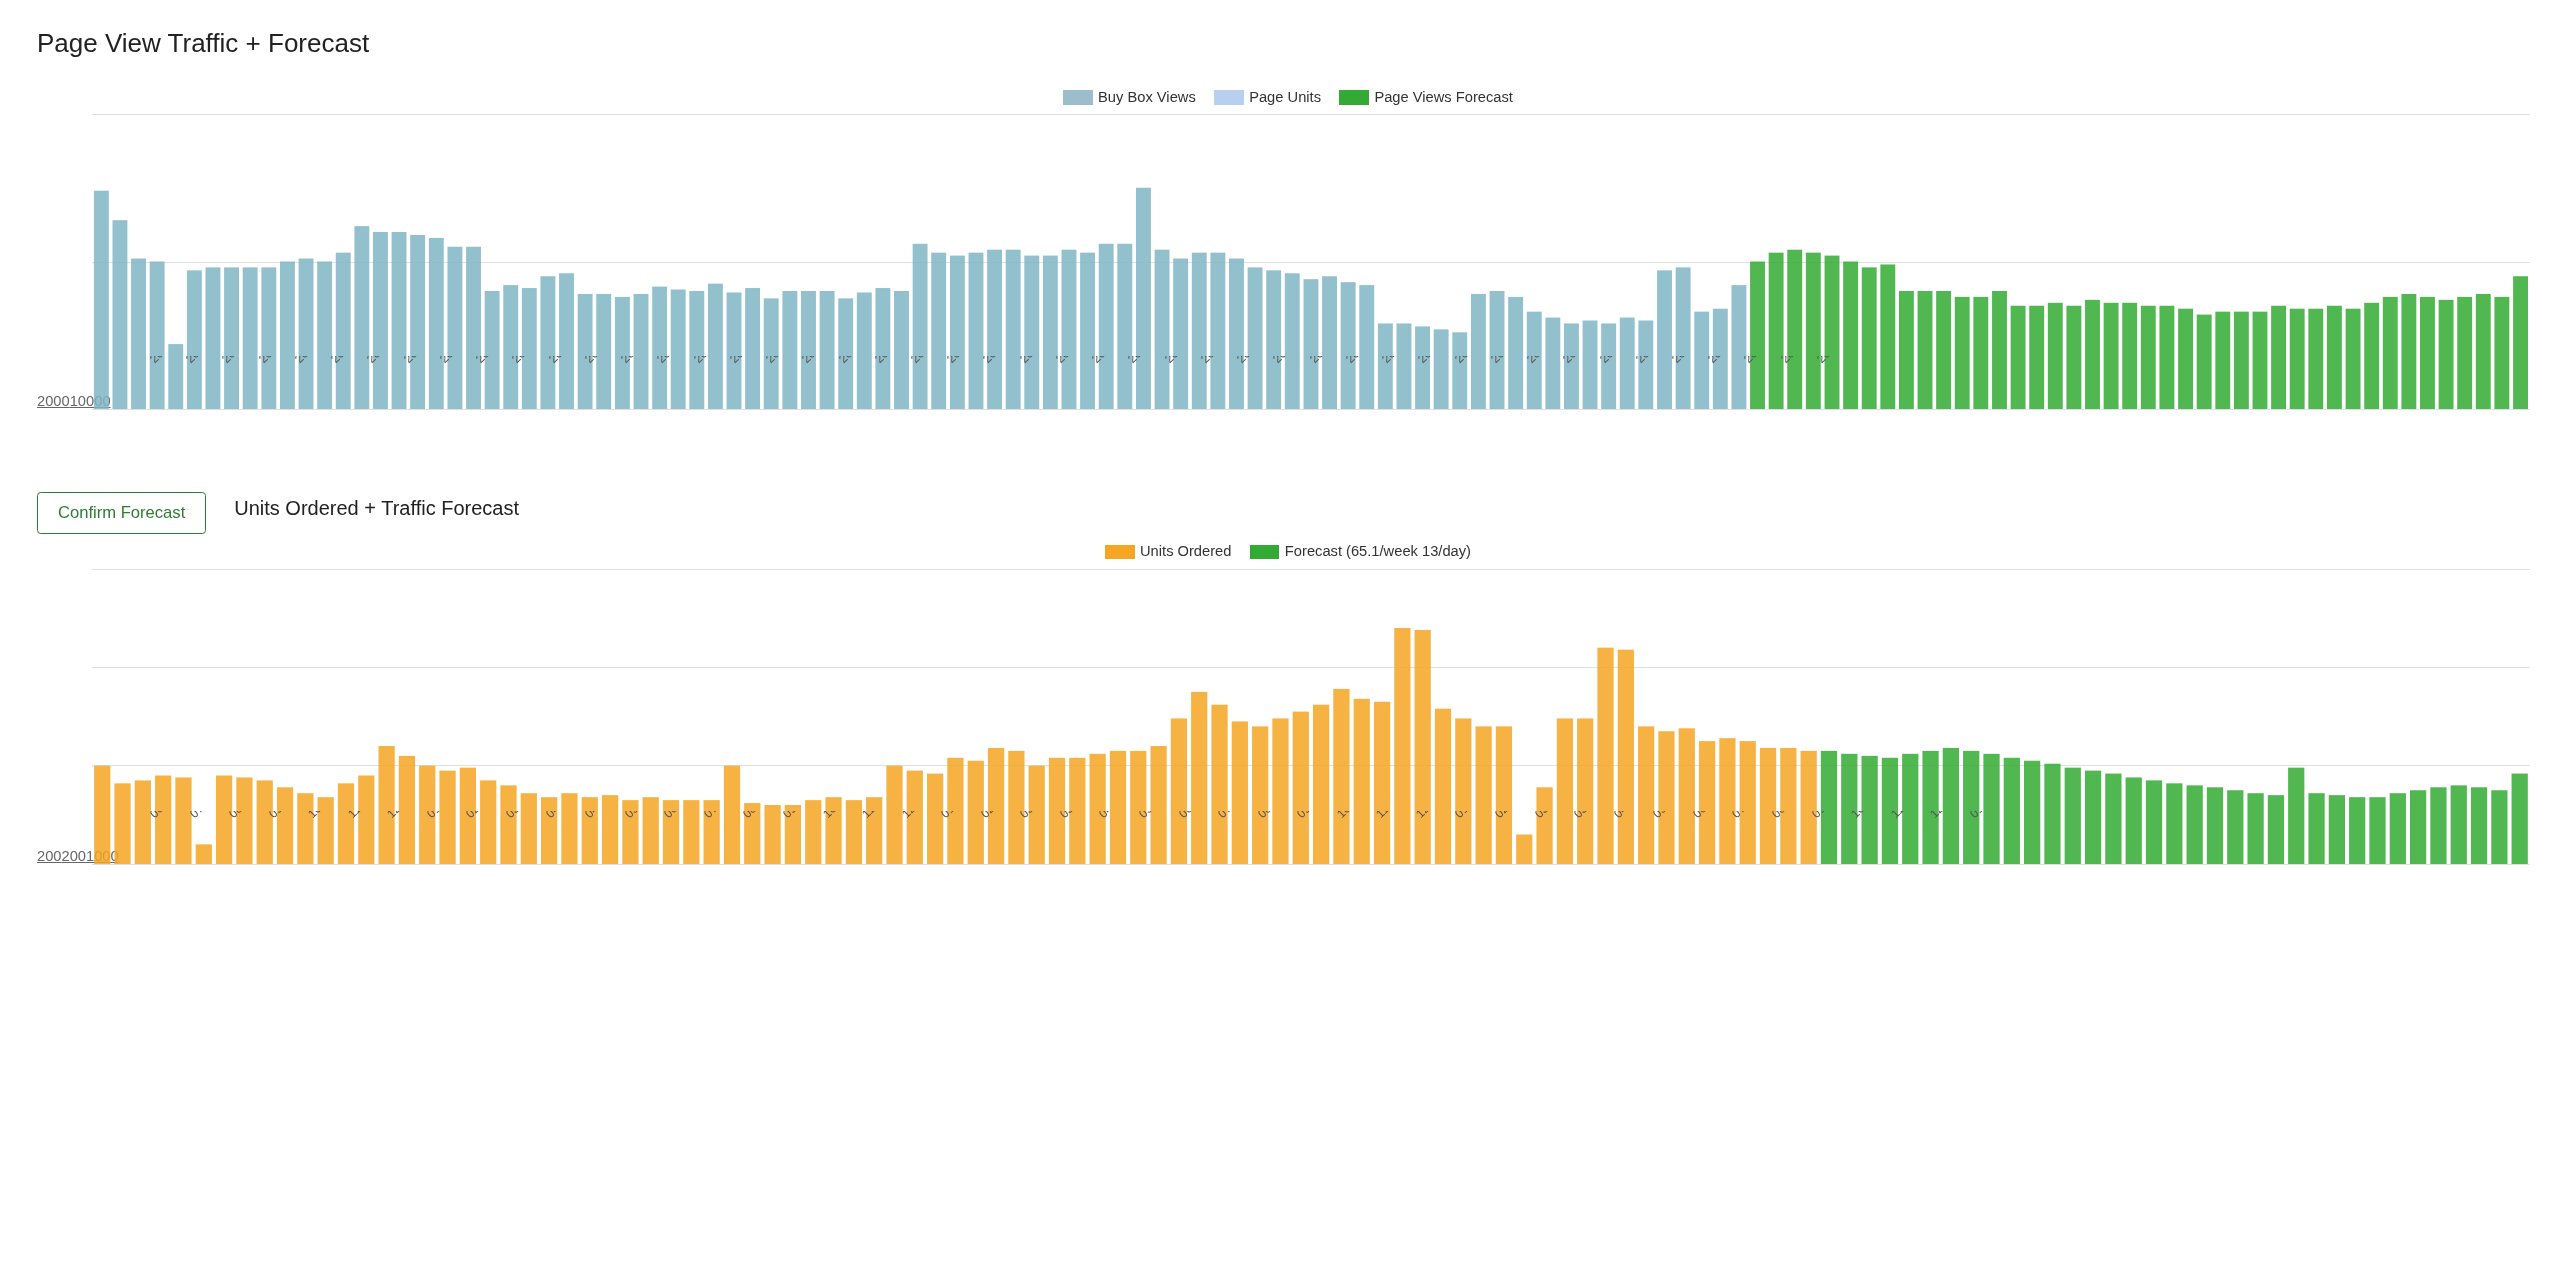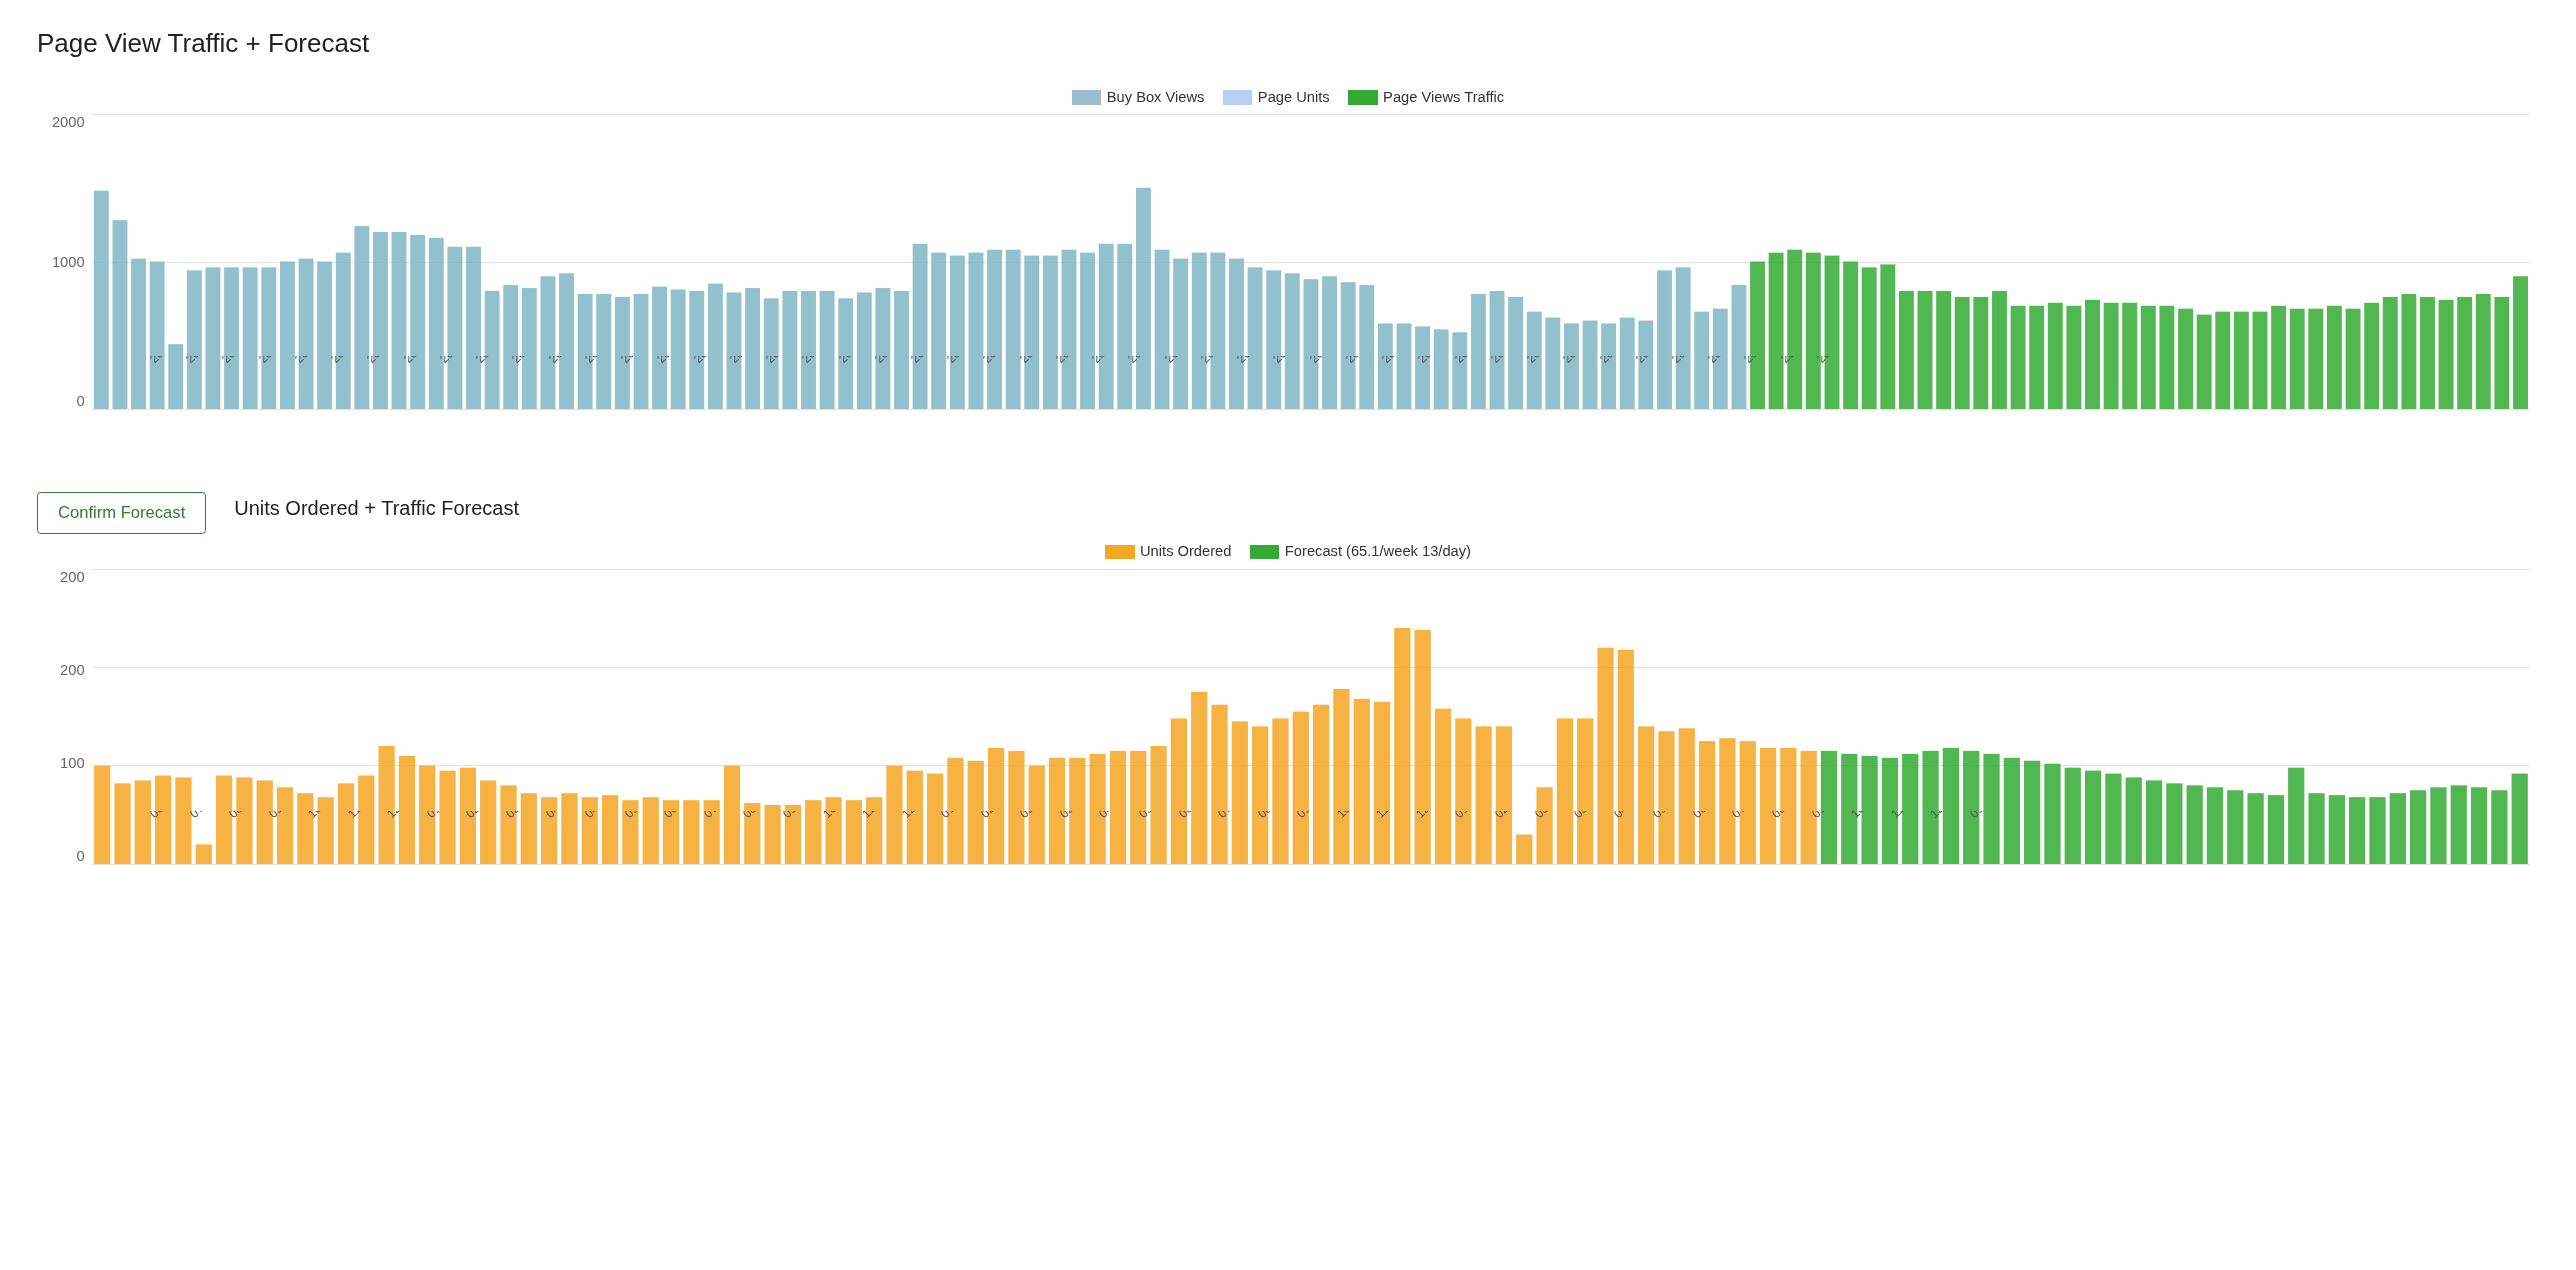--- a/index.html
+++ b/index.html
@@ -58,26 +58,27 @@
       top: 0;
       bottom: 55px;
     }
     .y-axis {
       position: absolute;
       left: 0;
       top: 0;
       bottom: 55px;
       width: 55px;
       display: flex;
-      flex-direction: column;
+      flex-direction: row;
       justify-content: space-between;
       align-items: flex-end;
       padding-right: 7.4px;
       font-size: 14.7px;
       color: #666;
+      text-decoration: underline;
     }
     .grid-lines {
       position: absolute;
       left: 55px;
       right: 9.2px;
       top: 0;
       bottom: 55px;
       pointer-events: none;
     }
     .grid-line {
@@ -148,21 +149,21 @@
     <div class="legend-item">
       <span class="legend-swatch" style="background:#9bbdcc;"></span>
       <span>Buy Box Views</span>
     </div>
     <div class="legend-item">
       <span class="legend-swatch" style="background:#b8d0f0;"></span>
       <span>Page Units</span>
     </div>
     <div class="legend-item">
       <span class="legend-swatch" style="background:#33aa33;"></span>
-      <span>Page Views Traffic</span>
+      <span>Page Views Forecast</span>
     </div>
   </div>
 
   <div class="chart-container">
 
     <div class="y-axis">
       <span>2000</span>
       <span>1000</span>
       <span>0</span>
     </div>

